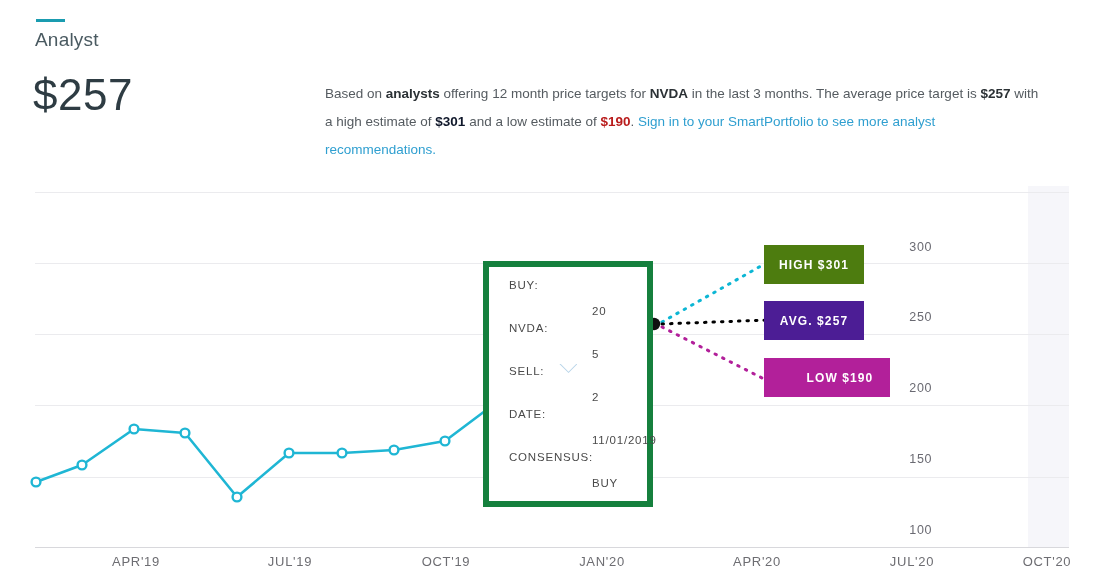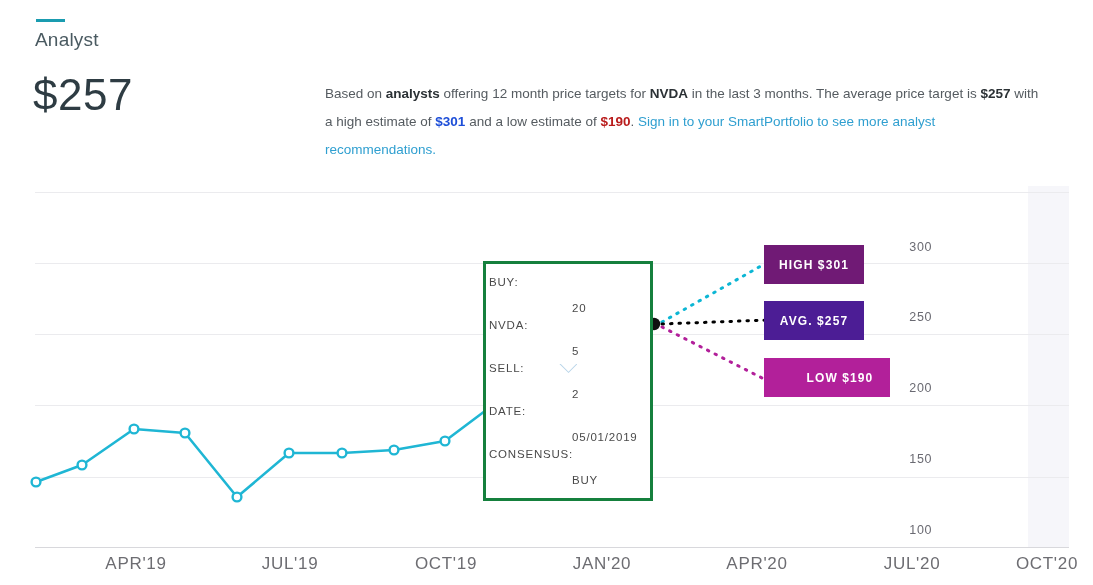--- a/index.html
+++ b/index.html
@@ -50,21 +50,21 @@
   .desc {
     position: absolute;
     left: 325px;
     top: 80px;
     width: 720px;
     font-size: 13.5px;
     line-height: 28px;
     color: #555b60;
   }
   .desc b { font-weight: bold; color: #2b3135; }
-  .desc .hi { color: #1d4ed8; font-weight: bold; }
+  .desc .hi { color: #0f172a; font-weight: bold; }
   .desc .lo { color: #b91c1c; font-weight: bold; }
   .desc .lnk { color: #2f9fd0; cursor: pointer; }
 
   
   .chart {
     position: absolute;
     left: 0;
     top: 0;
     width: 956px;
     height: 585px;
@@ -96,37 +96,37 @@
     position: absolute;
     right: 24px;
     font-size: 12.5px;
     color: #6a6a72;
     letter-spacing: 0.6px;
     text-align: right;
   }
   .xlabel {
     position: absolute;
     top: 554px;
-    font-size: 17px;
+    font-size: 13px;
     color: #6d6d72;
     letter-spacing: 0.7px;
     transform: translateX(-50%);
     white-space: nowrap;
   }
 
   
   .tooltip {
     position: absolute;
     left: 483px;
     top: 261px;
     width: 170px;
     background: #ffffff;
-    border: 3px solid #15803d;
+    border: 6px solid #15803d;
     box-sizing: border-box;
-    padding: 10px 11px 9px 3px;
+    padding: 10px 11px 9px 20px;
     z-index: 20;
   }
   .tt-row {
     display: flex;
     font-size: 11.5px;
     line-height: 17px;
     color: #4a4a4a;
     letter-spacing: 0.8px;
   }
   .tt-key { width: 83px; flex: none; }
@@ -158,21 +158,21 @@
     display: flex;
     align-items: center;
     justify-content: center;
     color: #ffffff;
     font-size: 12px;
     font-weight: bold;
     letter-spacing: 1.1px;
     z-index: 15;
     white-space: nowrap;
   }
-  .badge-high { left: 764px; top: 245px; background: #701a75; }
+  .badge-high { left: 764px; top: 245px; background: #4d7c0f; }
   .badge-avg  { left: 764px; top: 301px; background: #4c1d95; }
   .badge-low  { left: 764px; top: 358px; background: #b2209a; padding-left: 26px; }
 
   svg.overlay {
     position: absolute;
     left: 0; top: 0;
     width: 1093px; height: 585px;
     overflow: visible;
   }
   svg.lines-under { z-index: 5; }
@@ -248,21 +248,21 @@
   <div class="tt-row">
     <span class="tt-key">NVDA:</span>
     <span class="tt-val">5</span>
   </div>
   <div class="tt-row">
     <span class="tt-key">SELL:</span>
     <span class="tt-val">2</span>
   </div>
   <div class="tt-row">
     <span class="tt-key">DATE:</span>
-    <span class="tt-val">05/01/2019</span>
+    <span class="tt-val">11/01/2019</span>
   </div>
   <div class="tt-row">
     <span class="tt-key">CONSENSUS:</span>
     <span class="tt-val">BUY</span>
   </div>
 </div>
 <div class="tt-pointer"></div>
 
 <div class="badge badge-high">HIGH $301</div>
 <div class="badge badge-avg">AVG. $257</div>

